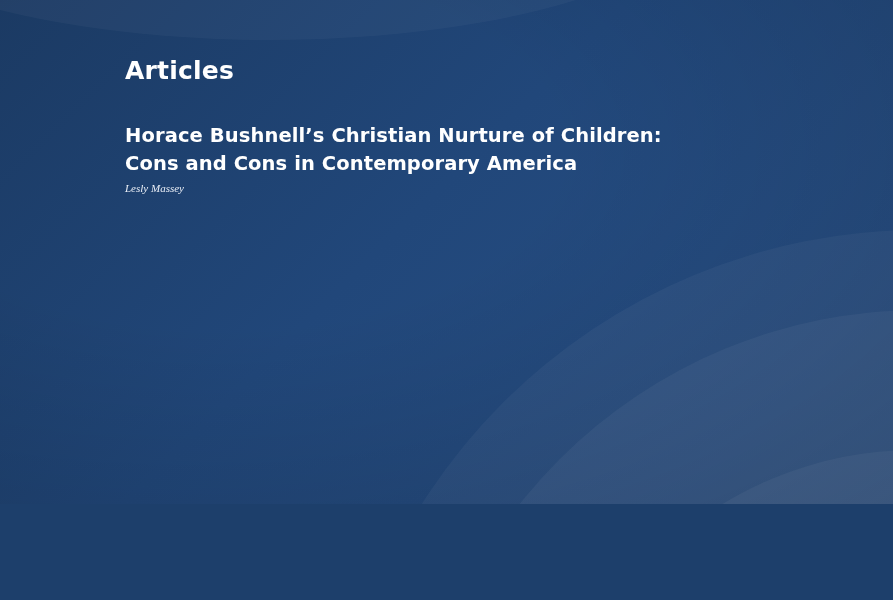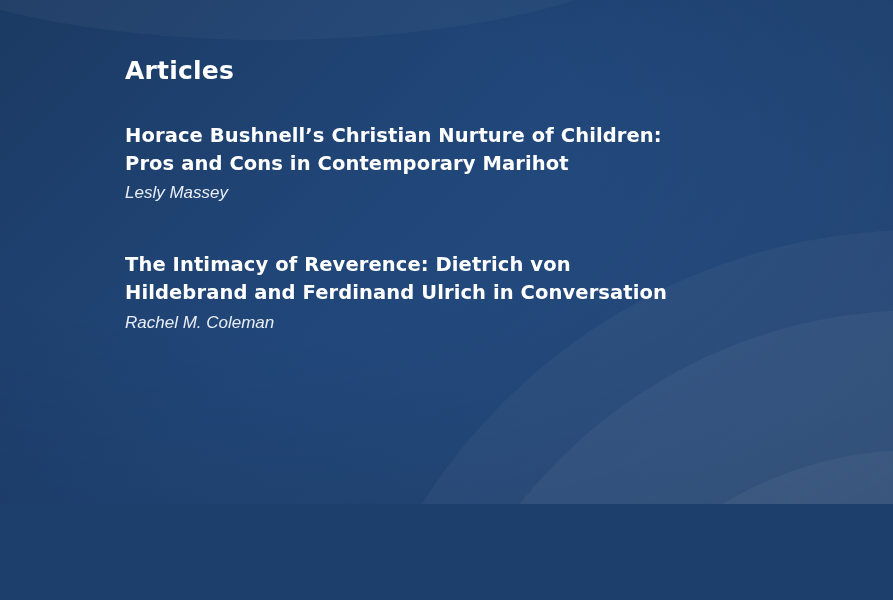--- a/index.html
+++ b/index.html
@@ -84,23 +84,23 @@
   .article-title {
     font-size: 19.5px;
     font-weight: bold;
     color: #ffffff;
     line-height: 1.42;
     letter-spacing: 0.1px;
     margin: 0 0 4px 0;
   }
 
   .article-author {
-    font-family: Liberation Sans, sans-serif;
+    font-family: Liberation Serif, serif;
     font-style: italic;
-    font-size: 17px;
+    font-size: 11px;
     color: #e9eef6;
     line-height: 1.4;
     margin: 0;
   }
 </style>
 </head>
 <body>
 
 <div class="page">
 
@@ -109,24 +109,20 @@
   <div class="arc arc-2"></div>
   <div class="arc arc-3"></div>
   <div class="arc arc-4"></div>
   <div class="vignette"></div>
 
   <div class="content">
 
     <h1 class="section-title">Articles</h1>
 
     <div class="article">
-      <div class="article-title">Horace Bushnell’s Christian Nurture of Children: Pros and Cons in Contemporary Marihot</div>
+      <div class="article-title">Horace Bushnell’s Christian Nurture of Children: Cons and Cons in Contemporary America</div>
       <div class="article-author">Lesly Massey</div>
     </div>
 
 
-    <div class="article">
-      <div class="article-title">The Intimacy of Reverence: Dietrich von Hildebrand and Ferdinand Ulrich in Conversation</div>
-      <div class="article-author">Rachel M. Coleman</div>
-    </div>
 
   </div>
 </div>
 
 </body></html>

